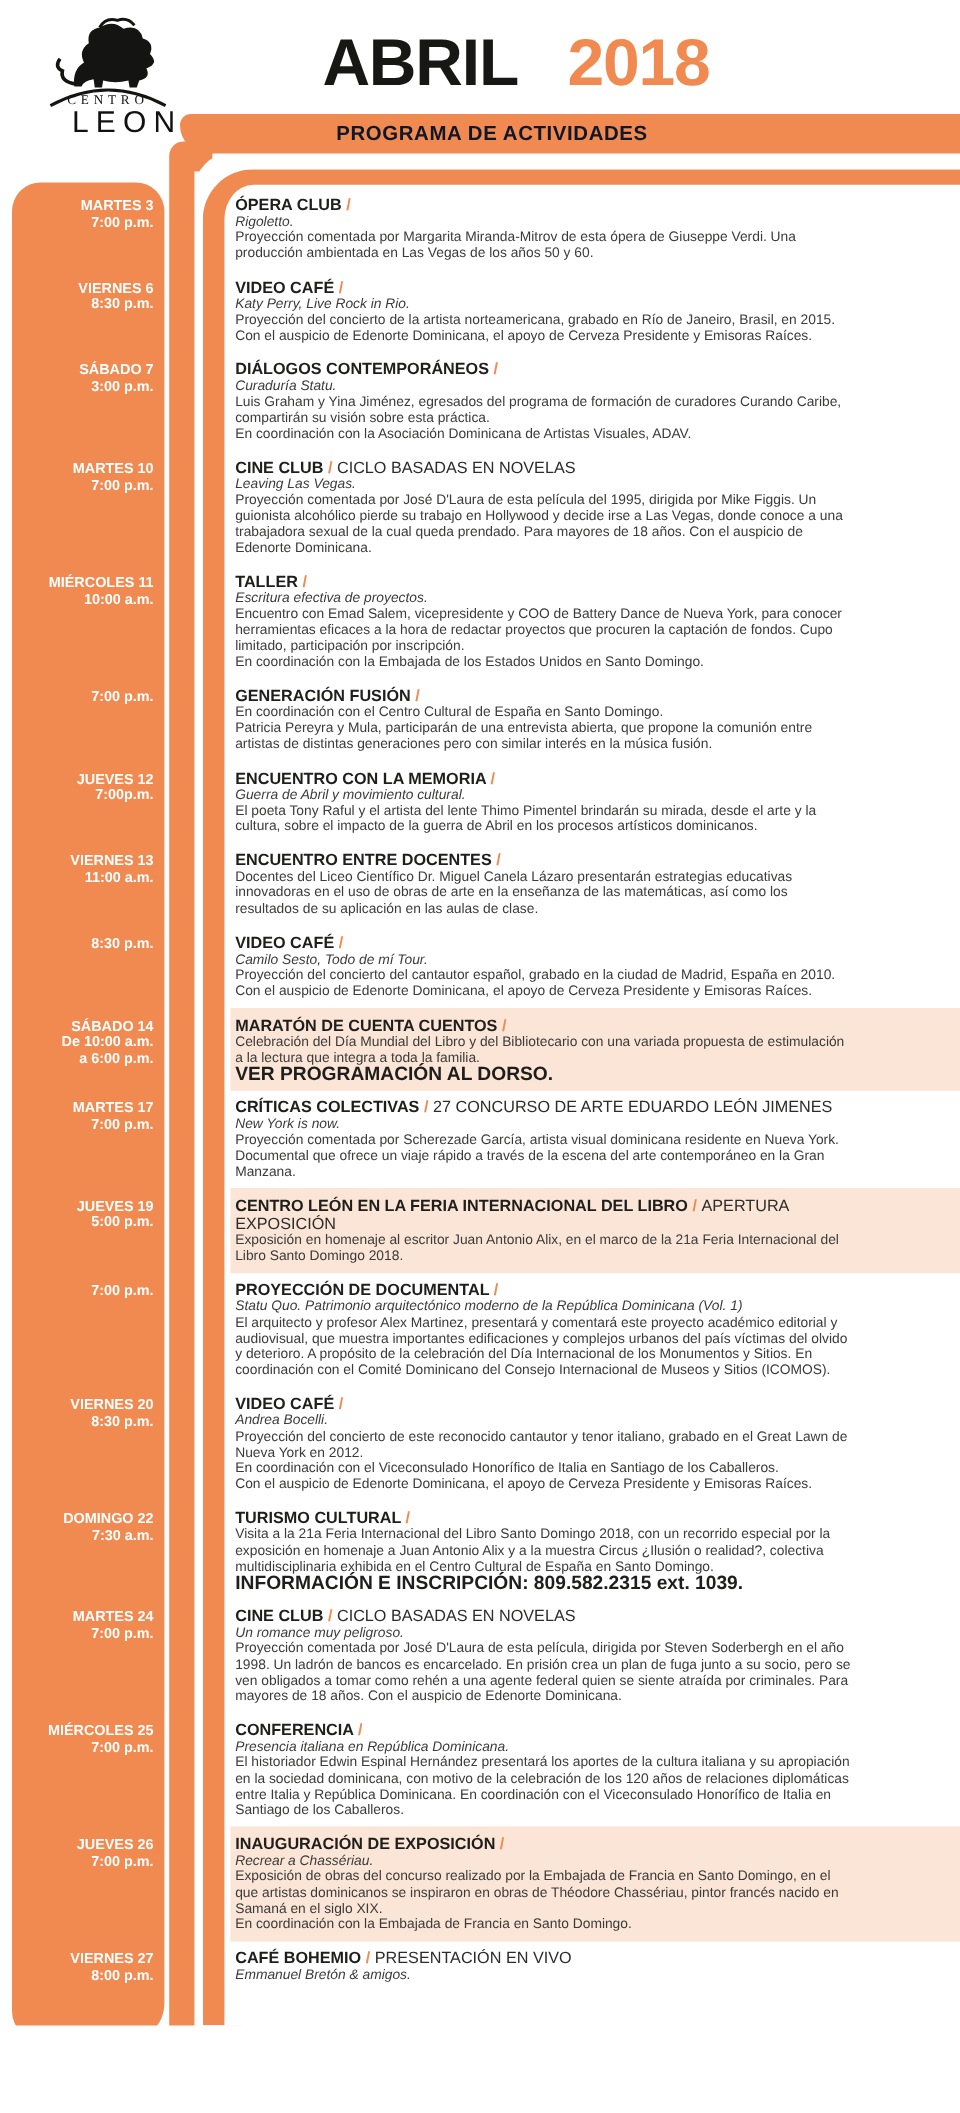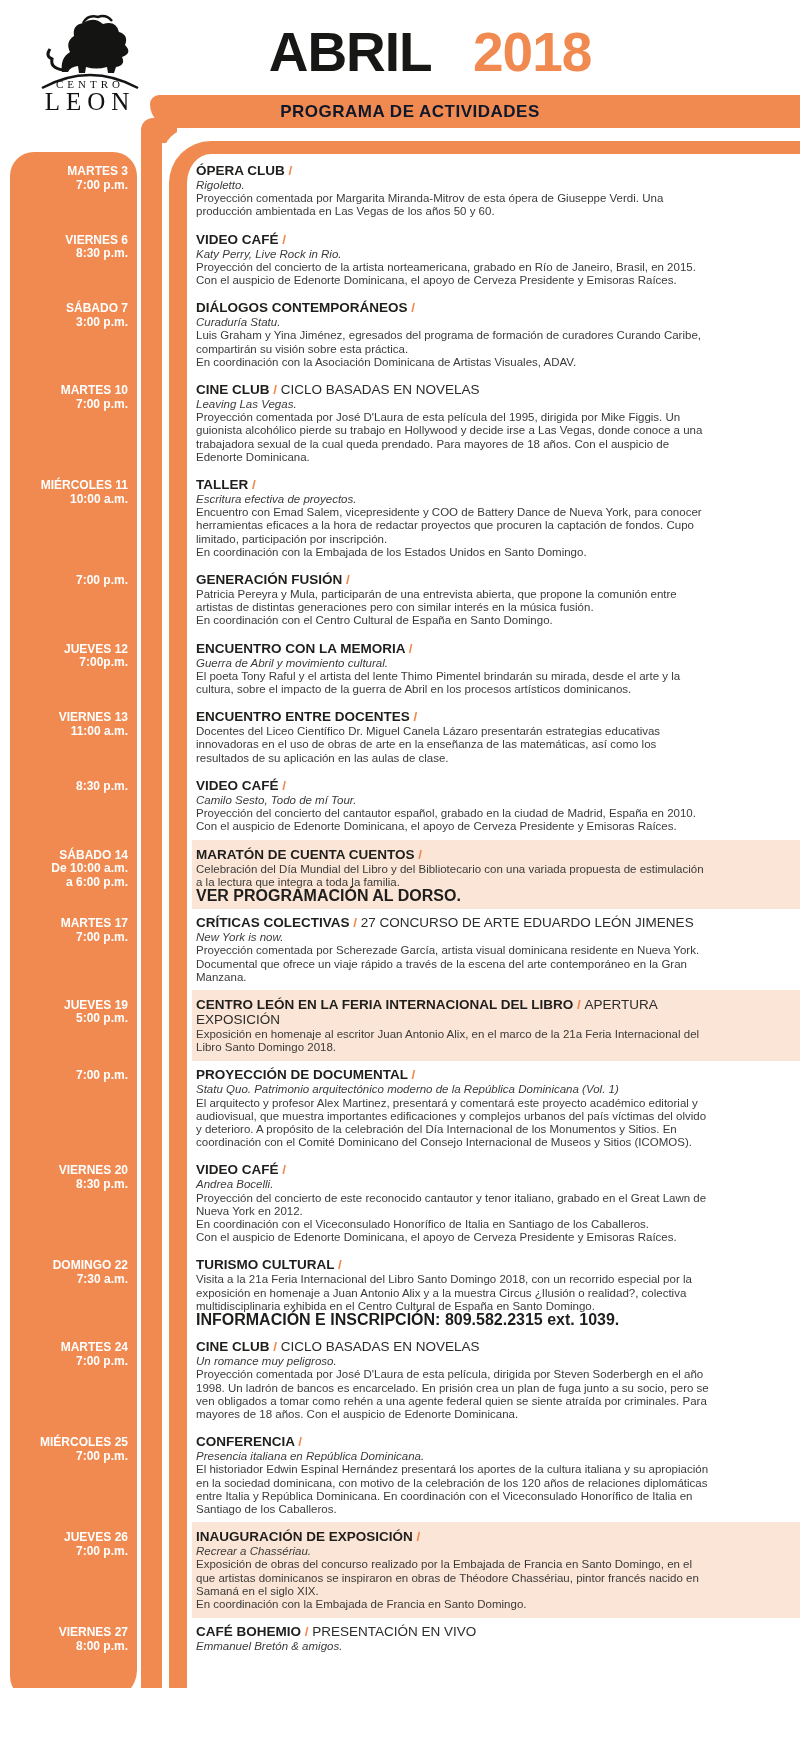--- a/index.html
+++ b/index.html
@@ -11,21 +11,21 @@
   html,body{margin:0;padding:0;}
   body{background:#fff;}
   .page{
     position:relative;width:800px;height:1688px;overflow:hidden;
     background:#fff;font-family:"Liberation Sans",sans-serif;color:var(--body);
   }
   
   .logo{position:absolute;left:28px;top:12px;width:124px;text-align:center;color:#111;}
   .logo svg{display:block;margin:0 auto;}
   .logo .org1{font-family:"Liberation Serif",serif;font-size:11px;letter-spacing:4px;margin-top:-14px;}
-  .logo .org2{font-family:Liberation Serif, serif;font-size:25px;letter-spacing:6px;line-height:24px;}
+  .logo .org2{font-family:Liberation Sans, sans-serif;font-size:25px;letter-spacing:6px;line-height:24px;text-align:right;}
   .big-title{
     position:absolute;left:150px;right:0;top:26px;height:56px;
     text-align:center;padding-right:90px;
     font-size:55px;font-weight:bold;letter-spacing:-1px;color:#171715;line-height:52px;
   }
   .big-title .year{color:var(--orange);margin-left:28px;}
   .banner{
     position:absolute;left:150px;right:0;top:95px;height:33px;
     background:var(--orange);
     border-top-left-radius:10px;border-bottom-left-radius:26px;
@@ -204,22 +204,22 @@
           <div>7:00 p.m.</div>
         </div>
       <div class="content">
         <div class="ev-title">
           <span class="tname">GENERACIÓN FUSIÓN</span>
           <span class="slash"> /</span>
           
         </div>
 
         <div class="ev-body">
+            <div class="ev-p">En coordinación con el Centro Cultural de España en Santo Domingo.</div>
             <div class="ev-p">Patricia Pereyra y Mula, participarán de una entrevista abierta, que propone la comunión entre artistas de distintas generaciones pero con similar interés en la música fusión.</div>
-            <div class="ev-p">En coordinación con el Centro Cultural de España en Santo Domingo.</div>
           </div>
 
       </div>
     </div>
       <div class="event">
       <div class="date">
           <div>JUEVES 12</div>
           <div>7:00p.m.</div>
         </div>
       <div class="content">

